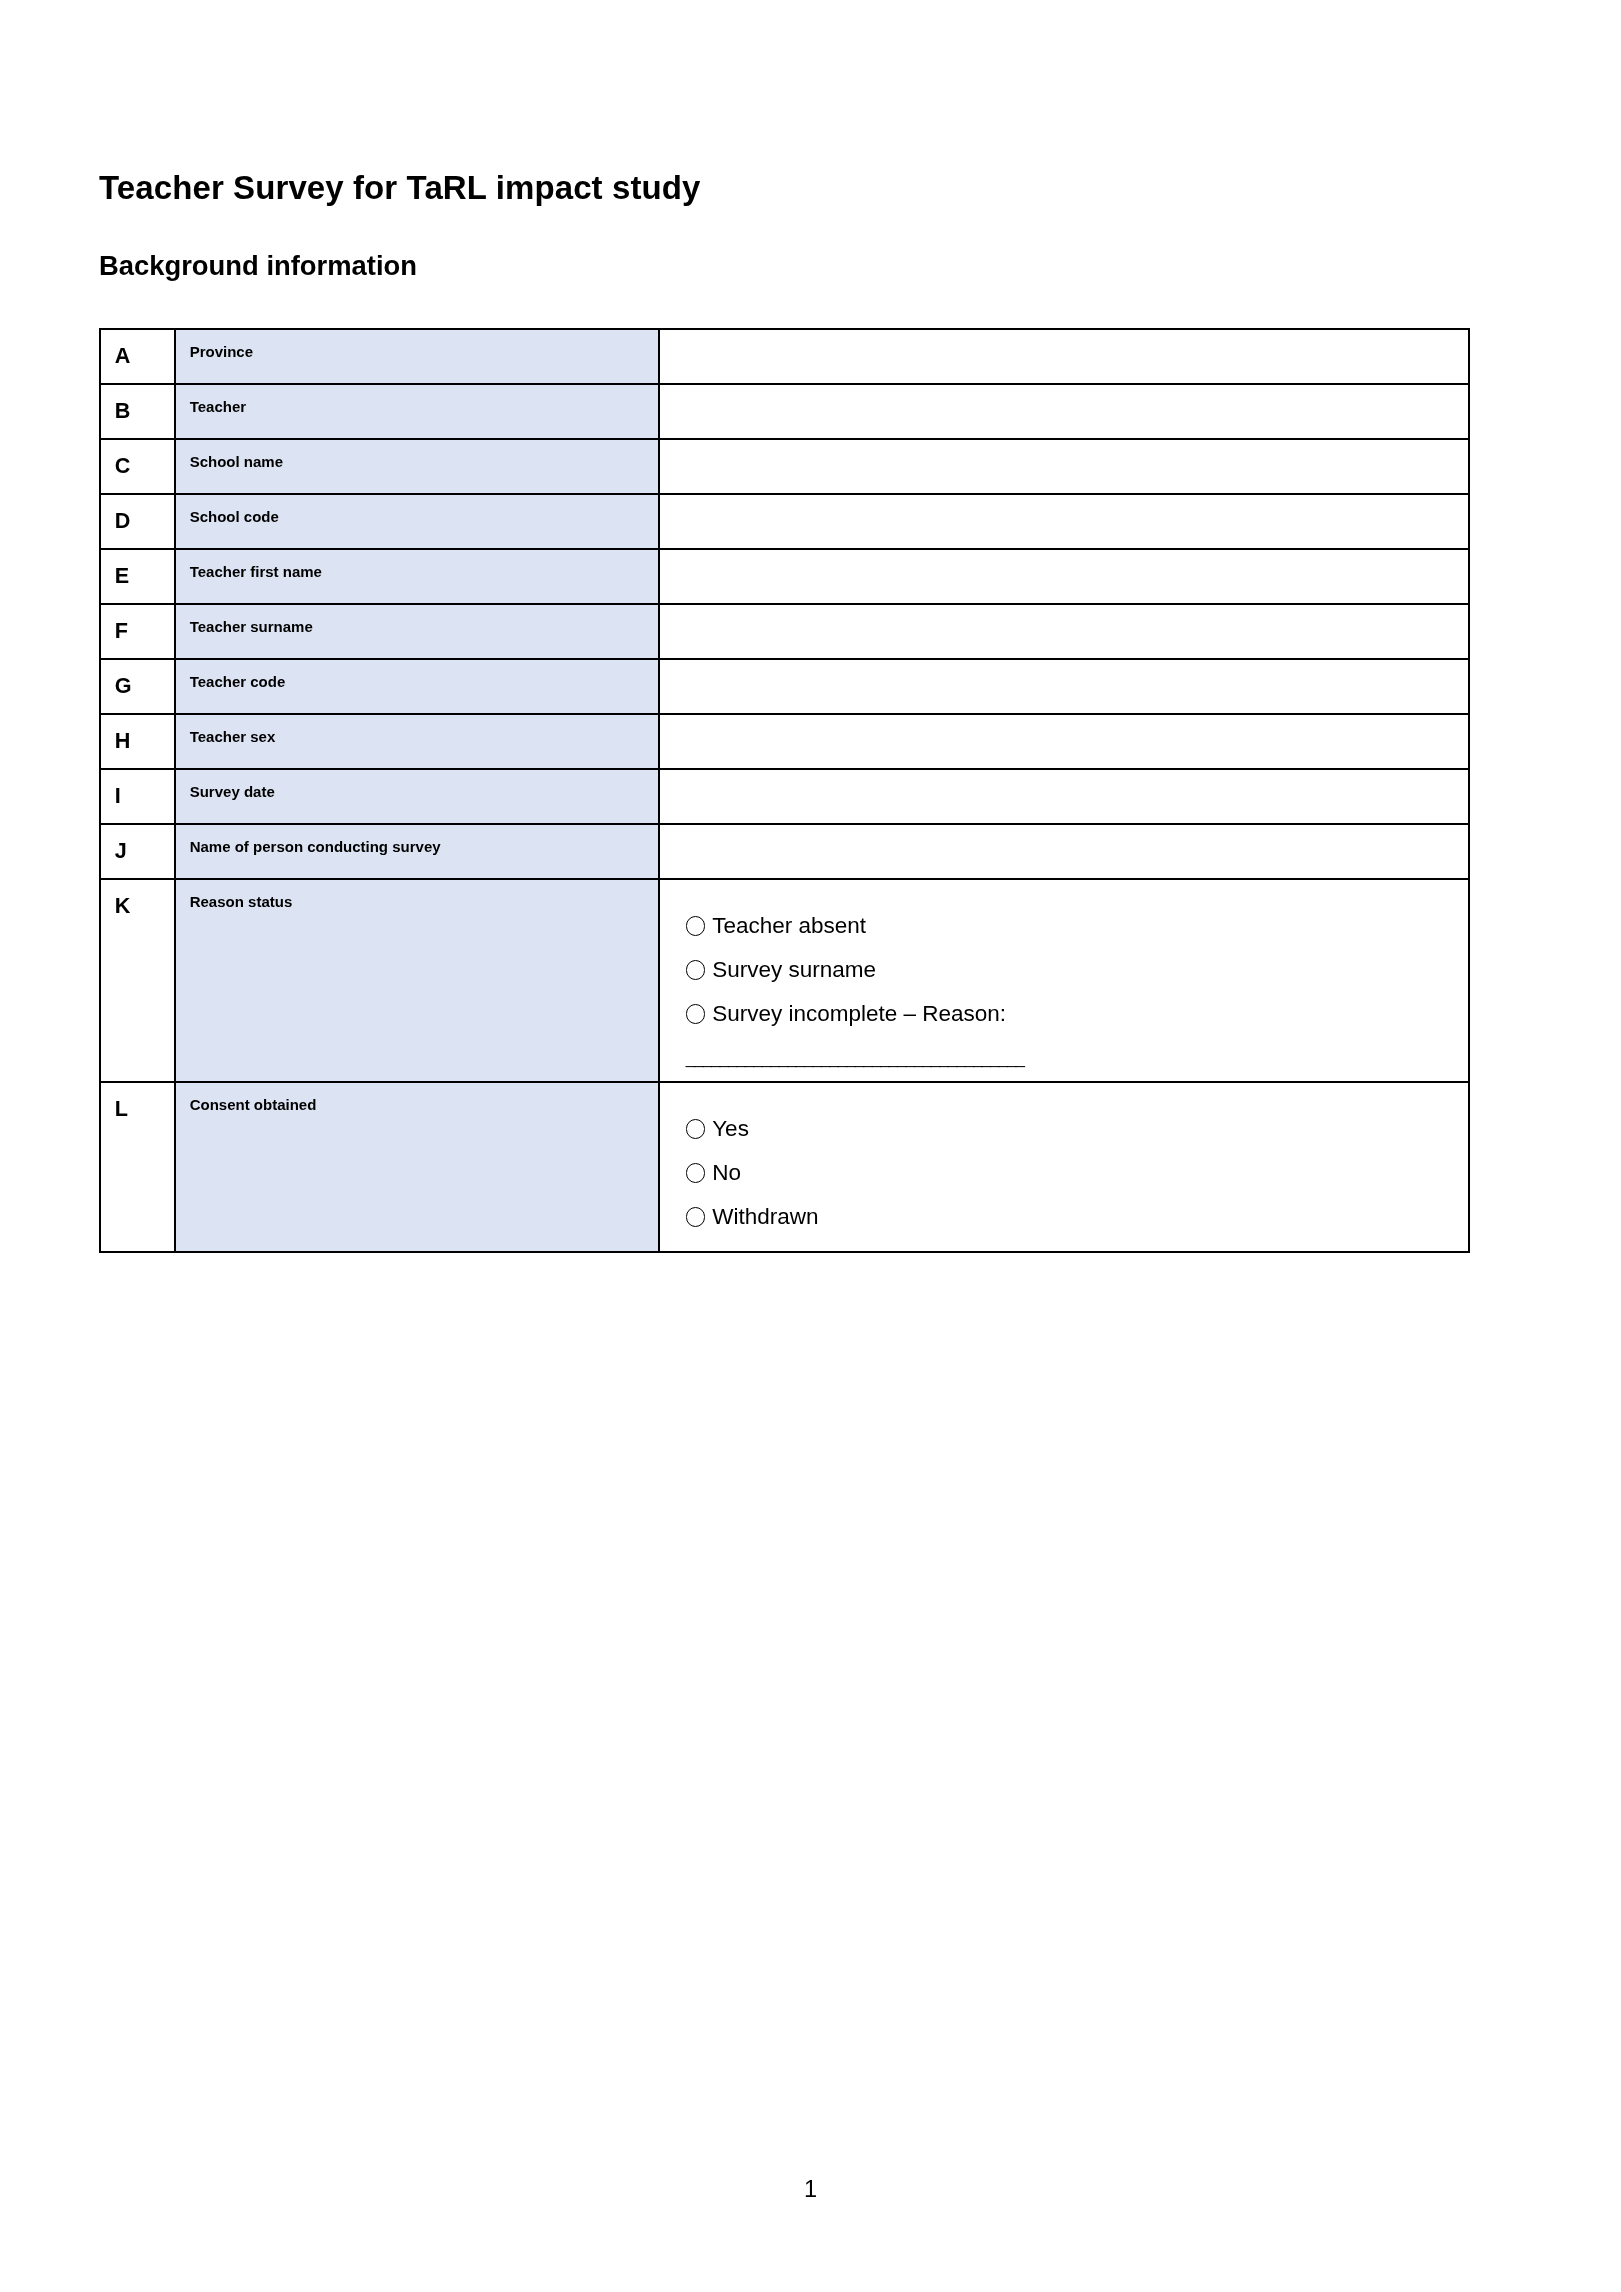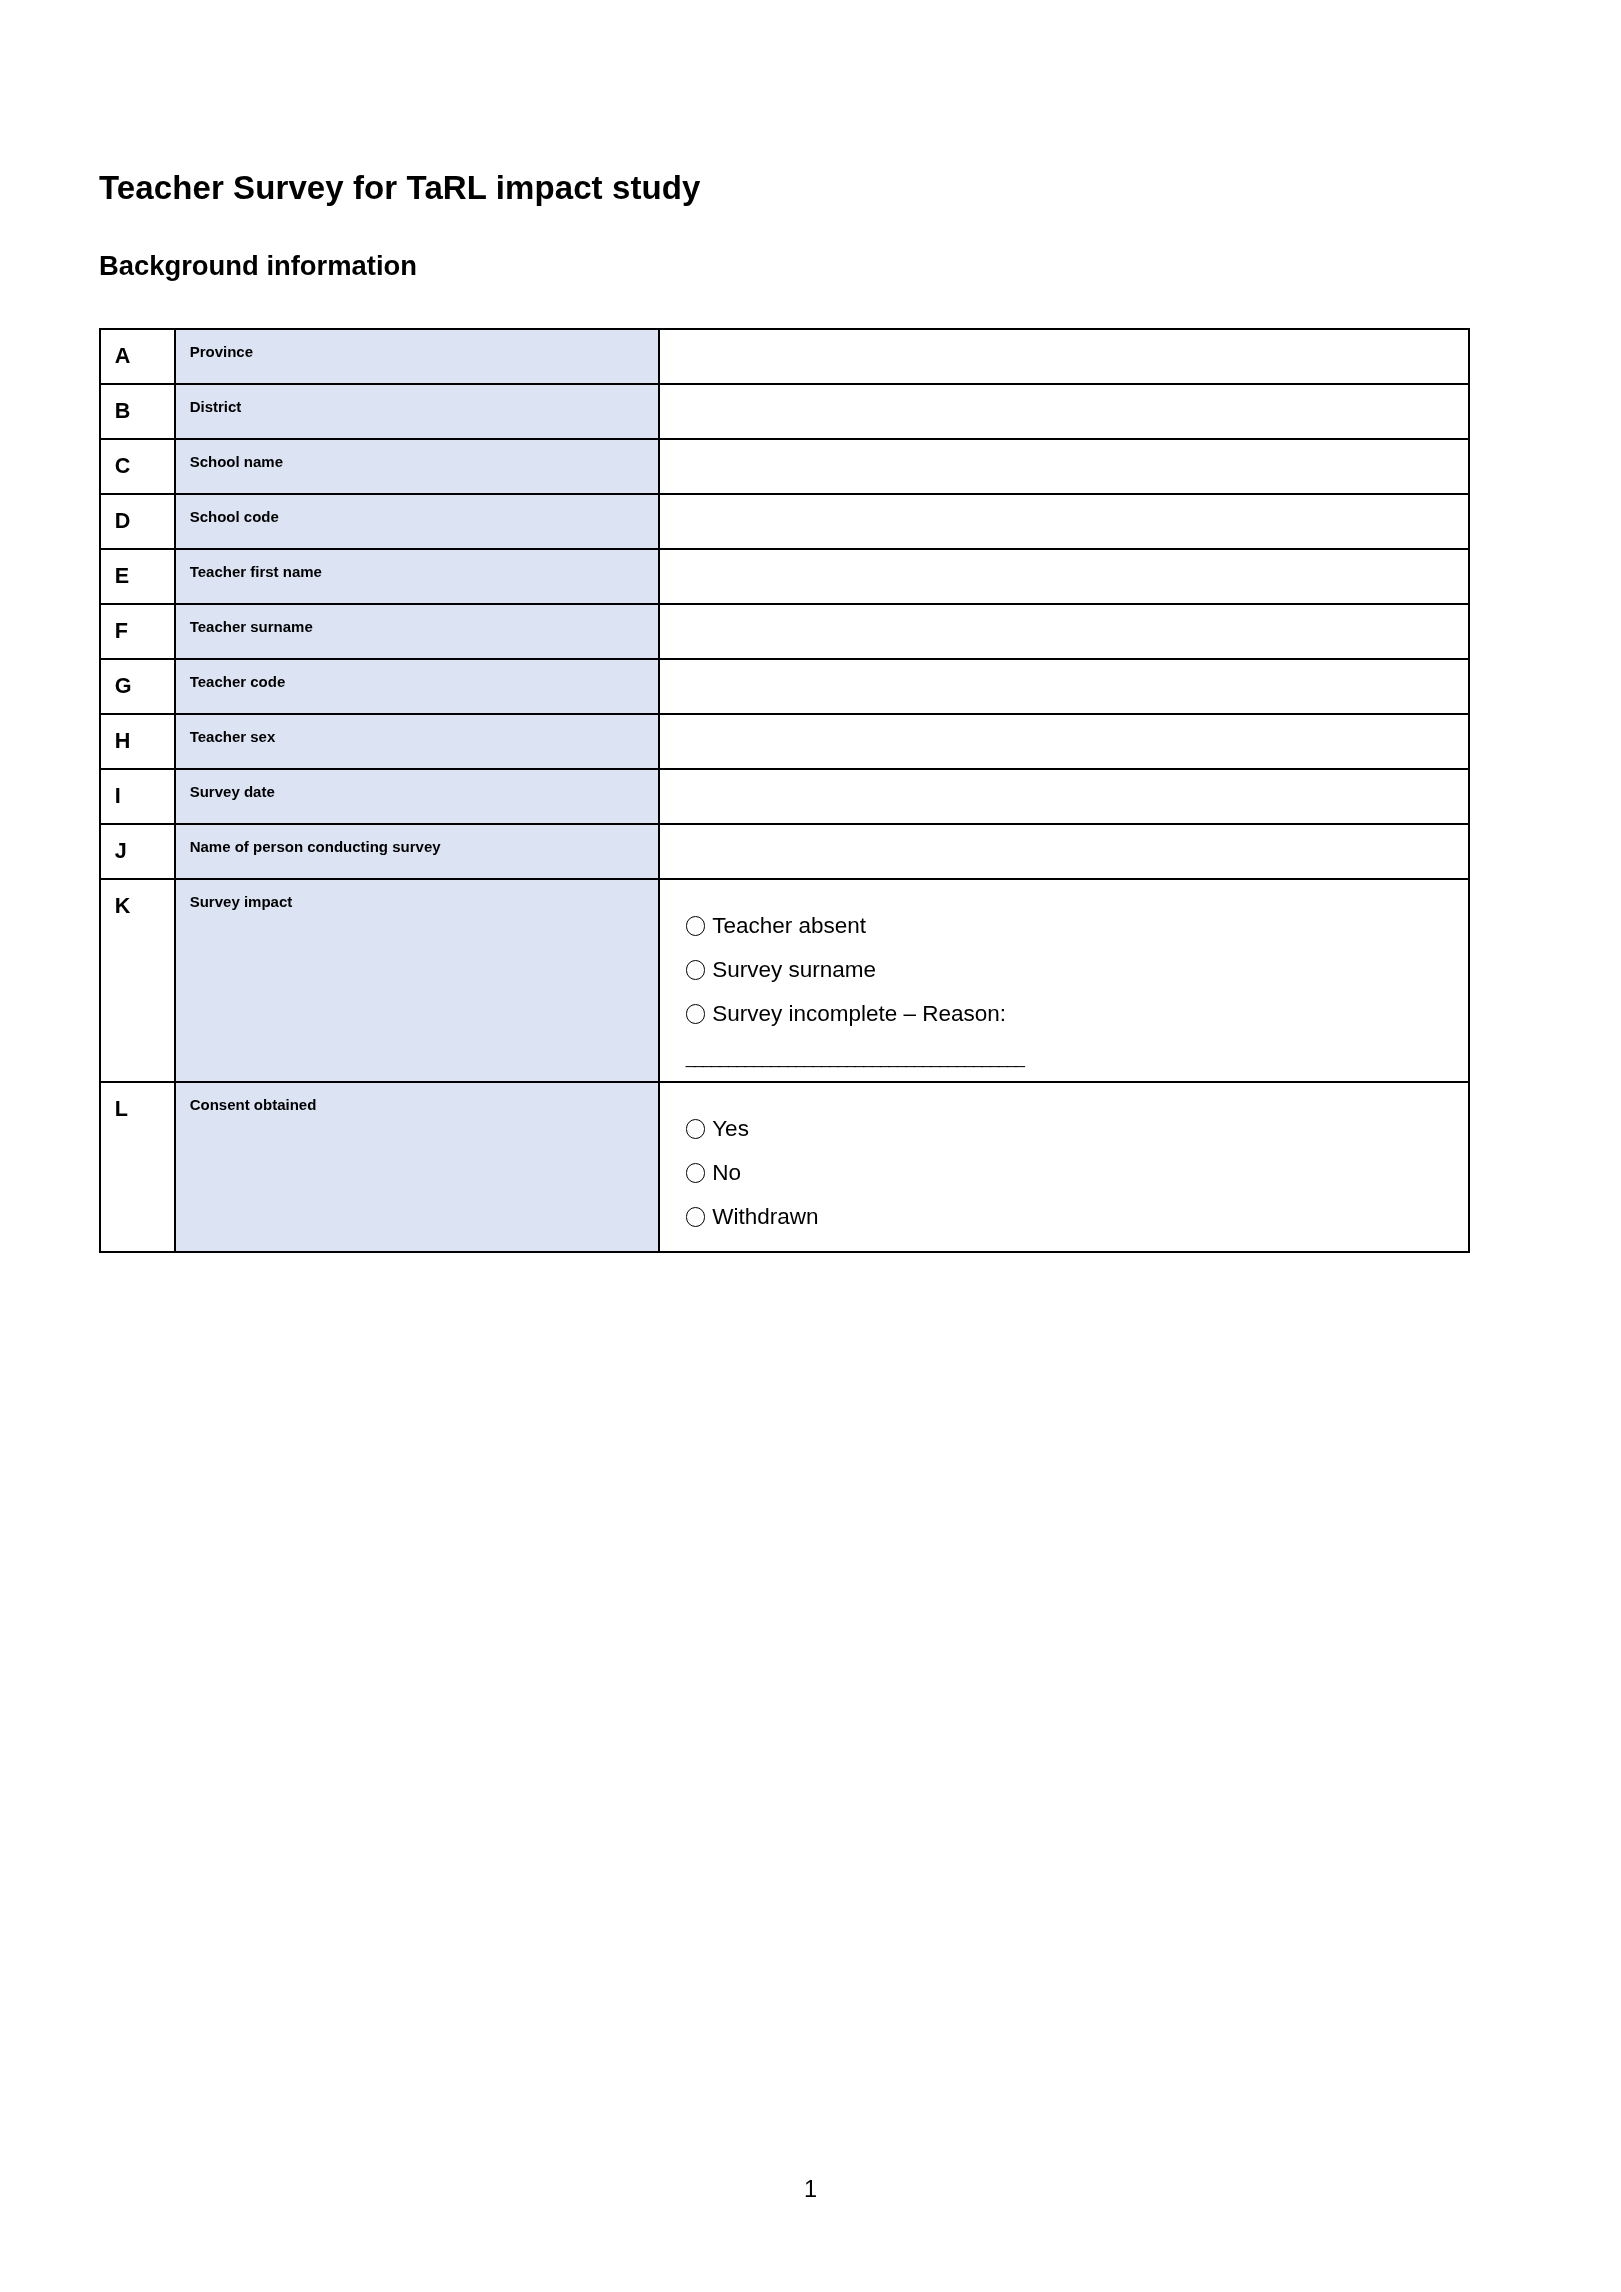--- a/index.html
+++ b/index.html
@@ -131,21 +131,21 @@
     <tbody>
 
       <tr class="row-simple">
         <td class="cell-letter">A</td>
         <td class="cell-label">Province</td>
         <td class="cell-value"></td>
       </tr>
 
       <tr class="row-simple">
         <td class="cell-letter">B</td>
-        <td class="cell-label">District</td>
+        <td class="cell-label">Teacher</td>
         <td class="cell-value"></td>
       </tr>
 
       <tr class="row-simple">
         <td class="cell-letter">C</td>
         <td class="cell-label">School name</td>
         <td class="cell-value"></td>
       </tr>
 
       <tr class="row-simple">
@@ -185,21 +185,21 @@
       </tr>
 
       <tr class="row-simple">
         <td class="cell-letter">J</td>
         <td class="cell-label">Name of person conducting survey</td>
         <td class="cell-value"></td>
       </tr>
 
       <tr class="row-k">
         <td class="cell-letter">K</td>
-        <td class="cell-label">Survey impact</td>
+        <td class="cell-label">Reason status</td>
         <td class="cell-value">
           <div class="opts">
             <div class="opt">
               <span class="radio"></span>
               <span>Teacher absent</span>
             </div>
             <div class="opt">
               <span class="radio"></span>
               <span>Survey surname</span>
             </div>

